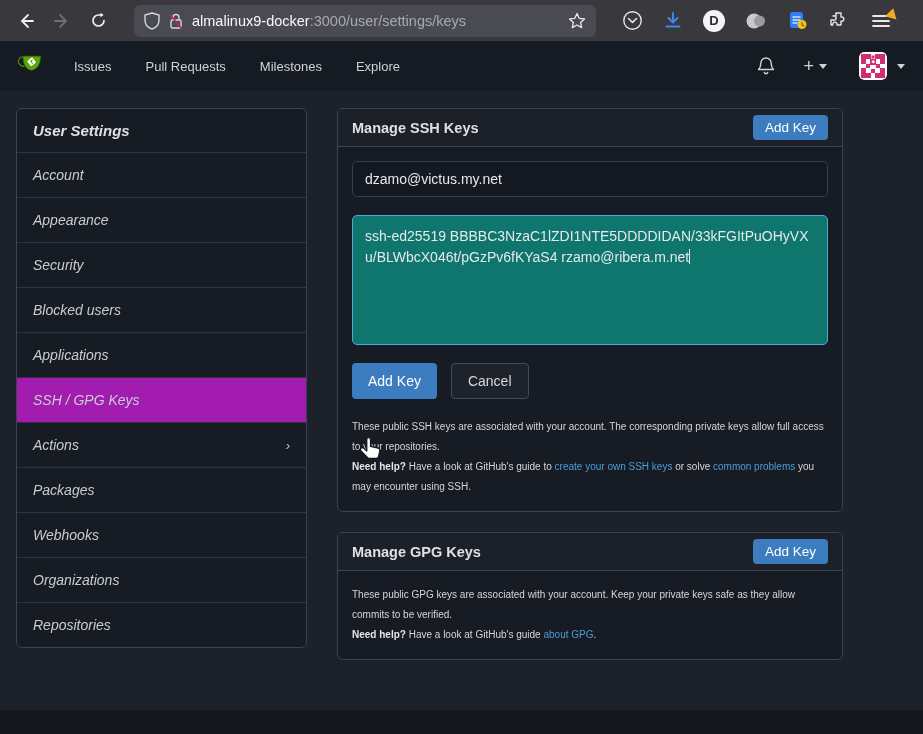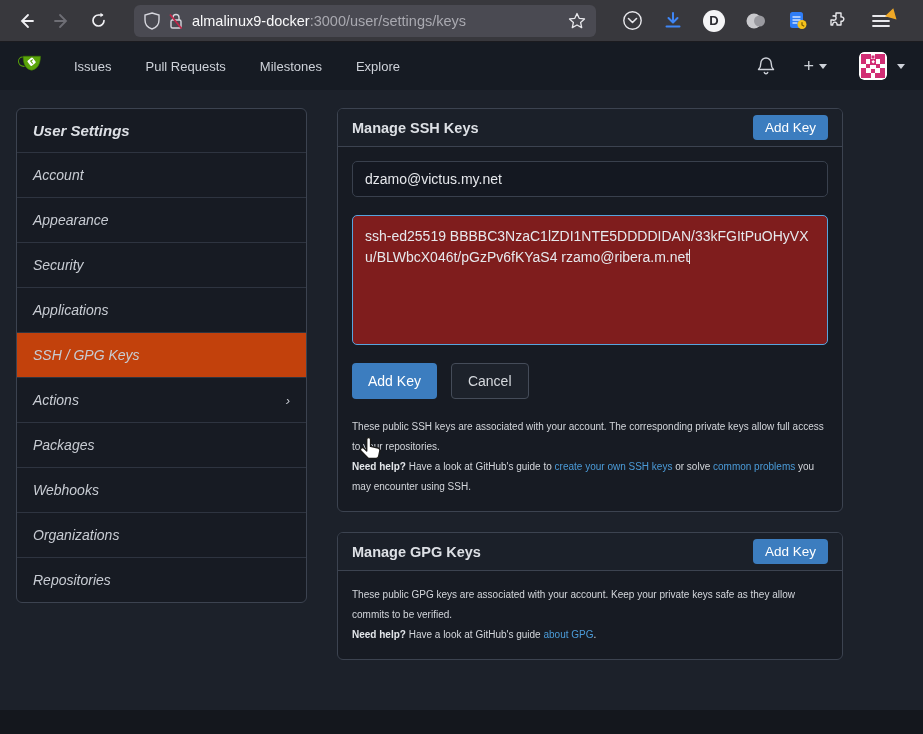--- a/index.html
+++ b/index.html
@@ -53,37 +53,37 @@
   }
   .panel-title { font-size:14.5px; font-weight:bold; color:#dde0e5; }
 
   
   .sidebar { width:291px; flex:0 0 auto;font-style:italic; }
   .sb-title { padding:13px 16px; font-size:15px; font-weight:bold; color:#dde0e5; }
   .sb-item {
     padding:13px 16px; font-size:14px; color:#c8ccd3; border-top:1px solid #2e3440;
     display:flex; align-items:center; justify-content:space-between; cursor:pointer; height:45px;
   }
-  .sb-item.active { background:#c2410c; }
+  .sb-item.active { background:#a21caf; }
   .chev { color:#c8ccd3; font-size:13px; }
 
   
   .main-col { width:506px; margin-left:30px; display:flex; flex-direction:column; }
   .btn-blue {
     background:#3c7dbf; color:#fff; border:none; border-radius:4px;
     font-size:13.5px; padding:5px 12px; cursor:pointer; font-family:inherit;
   }
   .panel-body { padding:14px; }
   .field-label { font-size:13px; color:#ccd0d6; font-weight:bold; margin-bottom:8px; display:block; }
   .text-input {
     width:100%; height:36px; background:#141821; border:1px solid #39404d; border-radius:5px;
     color:#e6e8ec; font-size:14px; padding:0 12px; font-family:inherit;
   }
   .textarea-box {
-    width:100%; height:130px; background:#7f1d1d; border:1px solid #57a4dd; border-radius:5px;
+    width:100%; height:130px; background:#0f766e; border:1px solid #57a4dd; border-radius:5px;
     color:#e6e8ec; font-size:14px; line-height:21px; padding:10px 12px;
     word-break:break-all; overflow:hidden;
   }
   .text-caret { display:inline-block; width:1px; height:15px; background:#e6e8ec; vertical-align:-2px; }
   .form-group { margin-bottom:18px; }
   .btn-row { display:flex; gap:14px; margin-bottom:18px; }
   .btn-submit {
     background:#3c7dbf; color:#fff; border:none; border-radius:4px;
     font-size:14px; padding:9px 16px; cursor:pointer; font-family:inherit;
   }
@@ -230,20 +230,23 @@
     <div class="sb-item">
         <span>Account</span>
       </div>
     <div class="sb-item">
         <span>Appearance</span>
       </div>
     <div class="sb-item">
         <span>Security</span>
       </div>
     <div class="sb-item">
+        <span>Blocked users</span>
+      </div>
+    <div class="sb-item">
         <span>Applications</span>
       </div>
     <div class="sb-item active">
         <span>SSH / GPG Keys</span>
       </div>
     <div class="sb-item">
         <span>Actions</span>
         <span class="chev">›</span>
       </div>
     <div class="sb-item">

